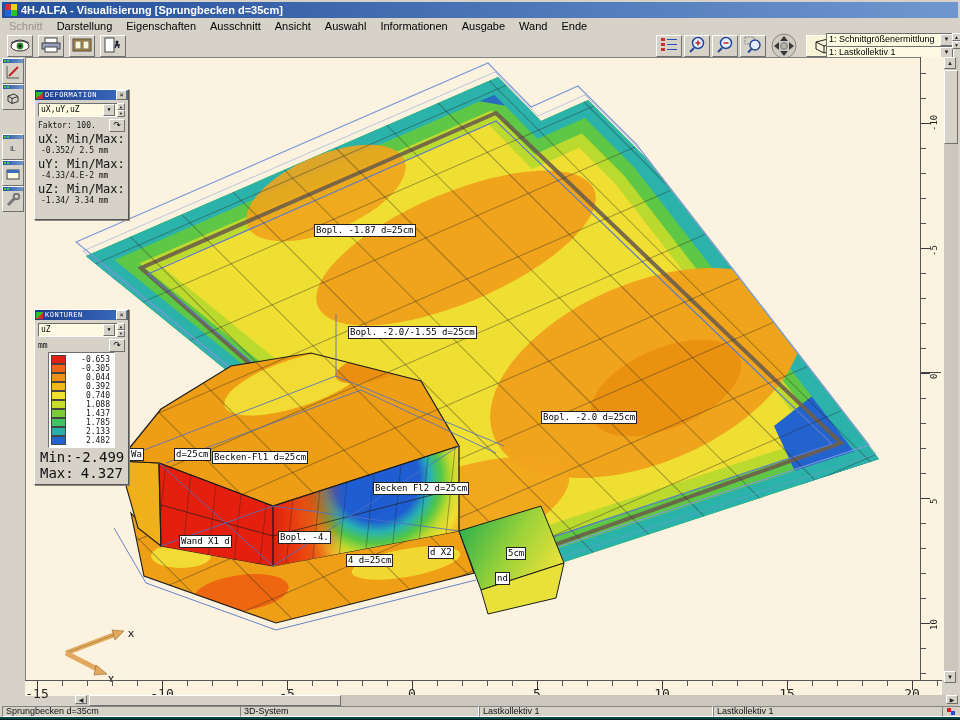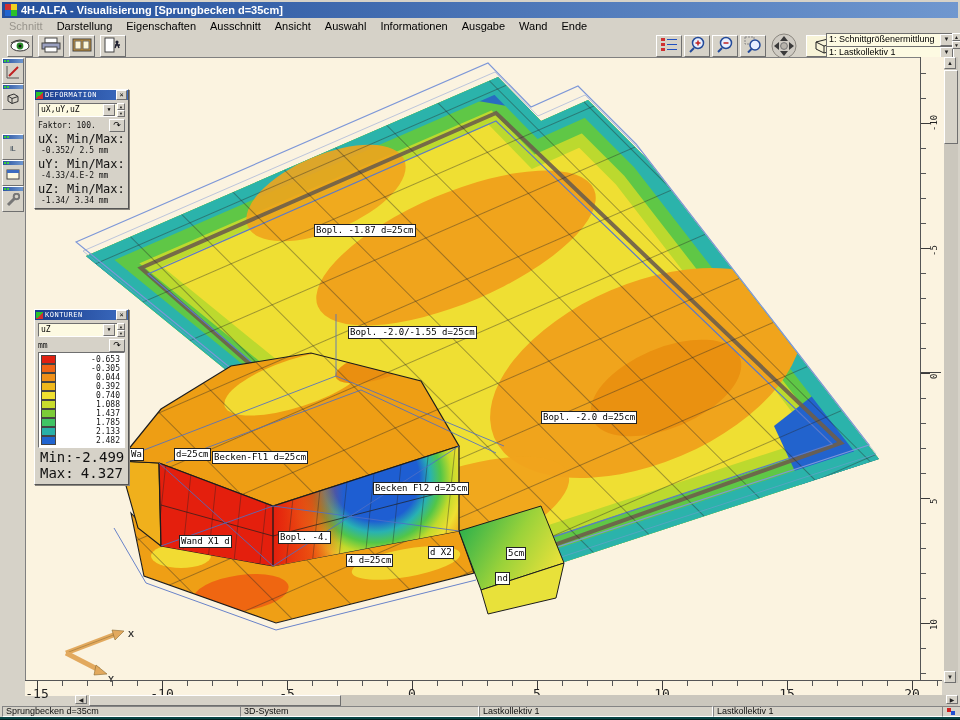--- a/index.html
+++ b/index.html
@@ -49,21 +49,21 @@
   .ptitle .txt{flex:1;letter-spacing:.5px;}
   .pclose{width:9px;height:8px;background:#d6d2c8;color:#000;font-size:7px;line-height:8px;text-align:center;border:1px solid;border-color:#fff #6f6f6f #6f6f6f #fff;}
   .pcombo{position:relative;margin:3px 3px 2px 3px;height:12px;background:#fdfae2;border:1px solid;border-color:#6f6f6f #fff #fff #6f6f6f;font-size:8px;line-height:11px;padding-left:2px;}
   .pcombo .cb{position:absolute;right:9px;top:0;width:10px;height:10px;background:#d6d2c8;border:1px solid;border-color:#fff #6f6f6f #6f6f6f #fff;font-size:5px;line-height:9px;text-align:center;}
   .pcombo .sp{position:absolute;right:-1px;top:-1px;width:8px;height:12px;font-size:4px;line-height:6px;text-align:center;}
   .pcombo .sp b{display:block;height:5px;background:#d6d2c8;border:1px solid;border-color:#fff #6f6f6f #6f6f6f #fff;color:#222;}
   .prow{position:relative;font-size:8px;padding:2px 3px 1px 3px;color:#111;}
   .pbtn{position:absolute;right:3px;top:0;width:16px;height:13px;background:#d6d2c8;border:1px solid;border-color:#fff #6f6f6f #6f6f6f #fff;font-size:9px;line-height:11px;text-align:center;padding:0;}
   .plab{font-size:12px;padding:1px 3px 0 3px;color:#111;}
   .pval{font-size:8px;padding:0 3px 1px 6px;color:#111;}
-  .legend{margin:1px 3px;background:#fff;border:1px solid;border-color:#6f6f6f #fff #fff #6f6f6f;padding:2px 2px;}
+  .legend{margin:1px 13px;background:#fff;border:1px solid;border-color:#6f6f6f #fff #fff #6f6f6f;padding:2px 2px;}
   .lrow{display:flex;align-items:center;height:9px;}
   .lrow .sw{width:13px;height:7px;border:1px solid #444;margin-right:4px;}
   .lrow .lv{flex:1;text-align:right;font-size:8px;color:#111;padding-right:2px;}
   .mmrow{display:flex;font-size:14px;padding:0 5px;color:#111;}
   .mmrow .v{flex:1;text-align:right;}
   .triad{position:absolute;z-index:4;}
 </style>
 </head>
 <body>
 
@@ -403,21 +403,21 @@
       </div>
       <div class="prow">
         <span>Faktor: 100.</span>
         <button class="pbtn">↷</button>
       </div>
       <div class="plab">uX: Min/Max:</div>
       <div class="pval">-0.352/ 2.5 mm</div>
       <div class="plab">uY: Min/Max:</div>
       <div class="pval">-4.33/4.E-2 mm</div>
       <div class="plab">uZ: Min/Max:</div>
-      <div class="pval" style="padding-bottom:3px">-1.34/ 3.34 mm</div>
+      <div class="pval" style="padding-bottom:14px">-1.34/ 3.34 mm</div>
     </div>
 
     <div class="panel" style="left:8px;top:251px;width:93px">
       <div class="ptitle">
         <span class="pic"></span>
         <span class="txt">KONTUREN</span>
         <span class="pclose">×</span>
       </div>
       <div class="pcombo">
         <span>uZ</span>

